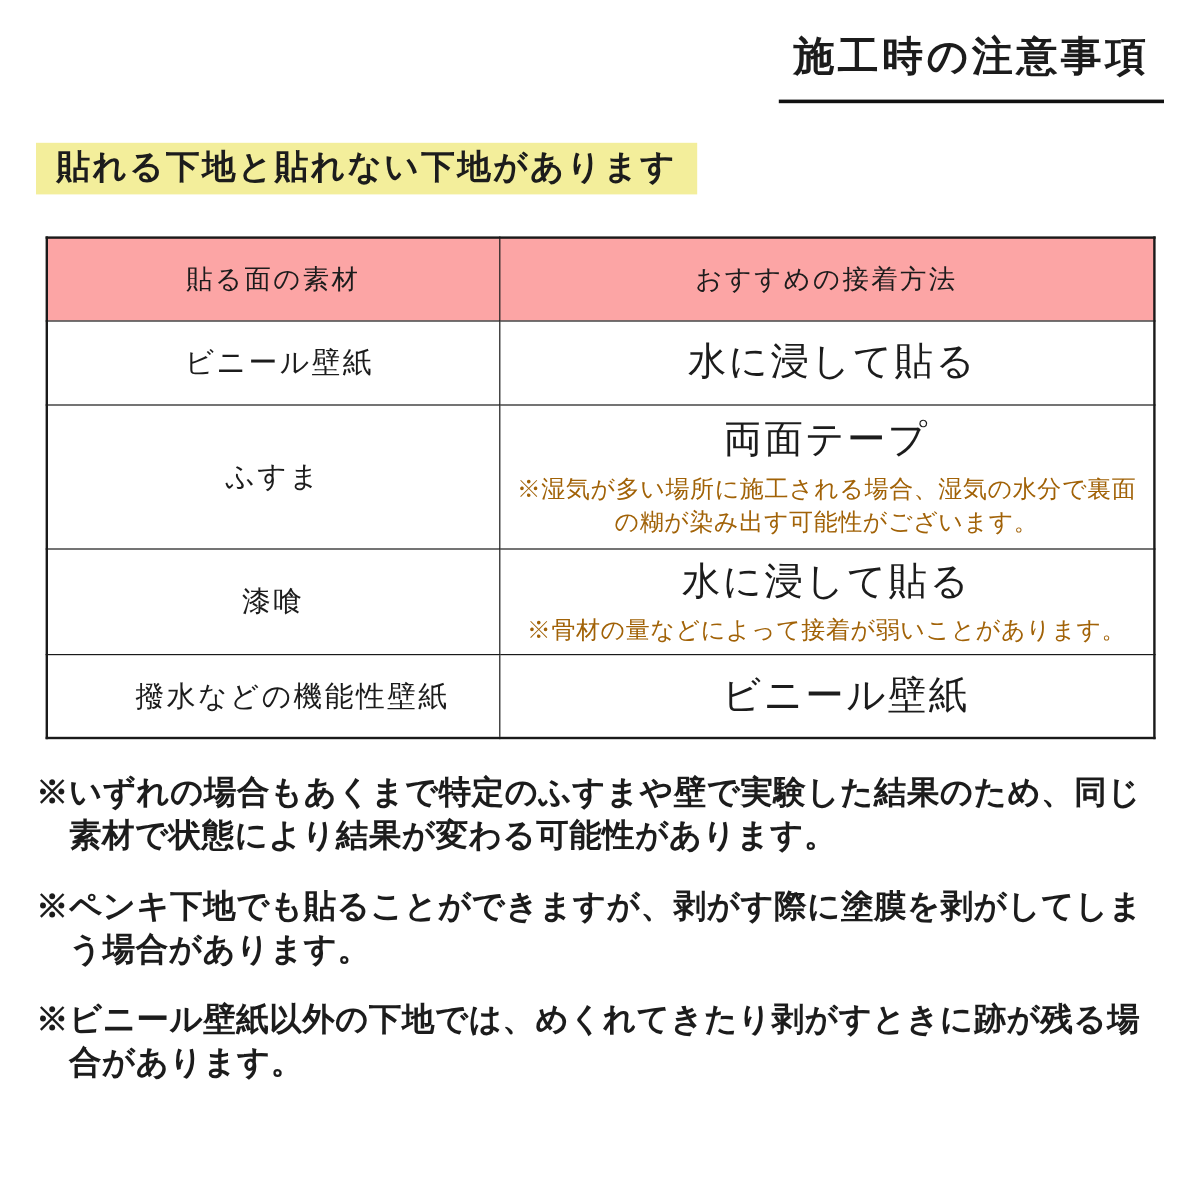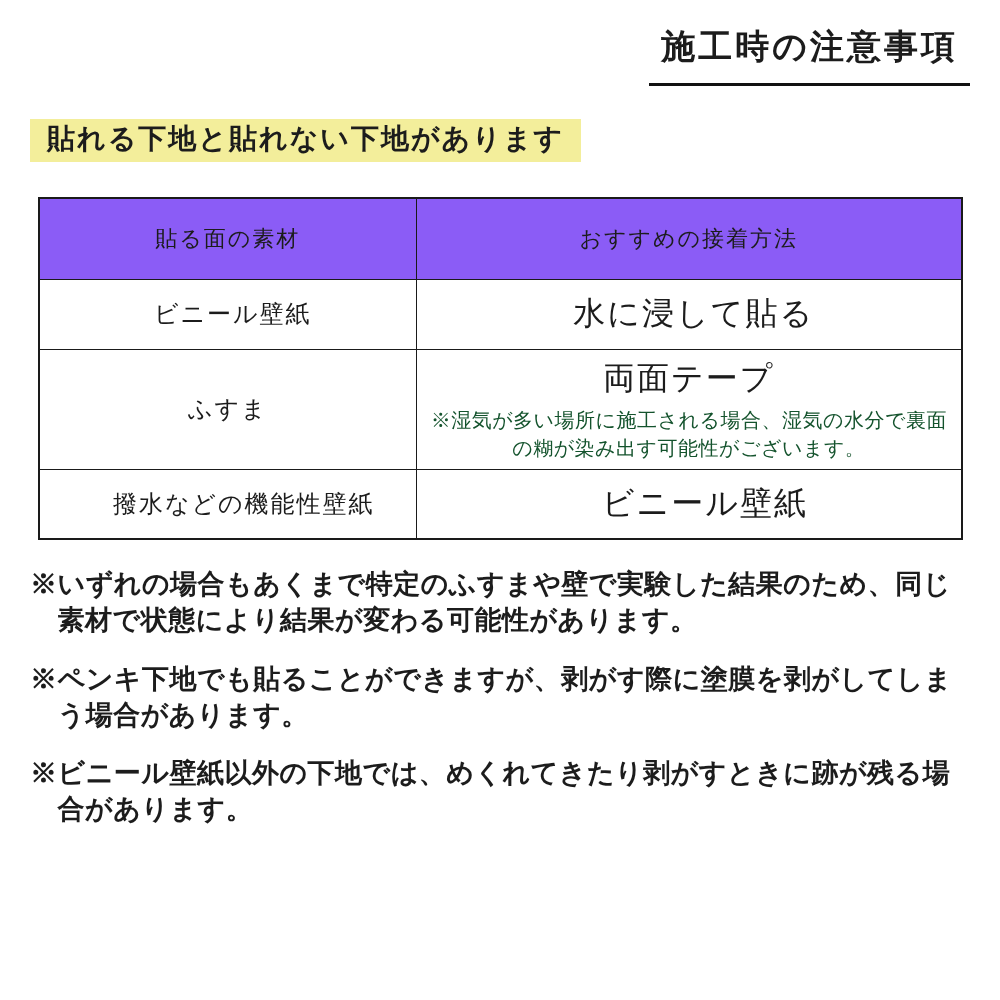--- a/index.html
+++ b/index.html
@@ -44,37 +44,37 @@
   }
   table.adhesion col.c1 { width: 377px; }
   table.adhesion th, table.adhesion td {
     border: 1.5px solid #1a1a1a;
     text-align: center;
     vertical-align: middle;
     padding: 4px 6px;
   }
   table.adhesion { border: 2px solid #1a1a1a; }
   th {
-    background: #8b5cf6;
+    background: #fca5a5;
     font-weight: 400;
     font-size: 22px;
     letter-spacing: 2px;
-    height: 81px;
+    height: 69px;
   }
   td { font-size: 24px; letter-spacing: 2px; }
   tr.r1 td { height: 70px; padding-left: 16px; }
   tr.r2 td { height: 120px; margin-left: 25px; }
   tr.r3 td { height: 88px; }
   tr.r4 td { height: 70px; padding-left: 38px; }
   tr.r5 td { height: 85px; }
   .method-main { font-size: 32px; letter-spacing: 2px; }
   .cell-note {
     font-size: 20px;
     letter-spacing: 0.5px;
-    color: #14532d;
+    color: #a16207;
     line-height: 1.4;
     margin-top: 5px;
   }
   .cell-note:empty { display: none; }
 
   
   .footnotes { margin-top: 26px; width: 940px; }
   .footnote {
     display: flex;
     align-items: flex-start;
@@ -120,20 +120,27 @@
 
         </td>
       </tr>
       <tr class="r2">
         <td>ふすま</td>
         <td>
           <div class="method-main">両面テープ</div>
           <div class="cell-note">※湿気が多い場所に施工される場合、湿気の水分で裏面の糊が染み出す可能性がございます。</div>
         </td>
       </tr>
+      <tr class="r3">
+        <td>漆喰</td>
+        <td>
+          <div class="method-main">水に浸して貼る</div>
+          <div class="cell-note">※骨材の量などによって接着が弱いことがあります。</div>
+        </td>
+      </tr>
       <tr class="r4">
         <td>撥水などの機能性壁紙</td>
         <td>
           <div class="method-main">ビニール壁紙</div>
 
         </td>
       </tr>
     </tbody>
   </table>
 

